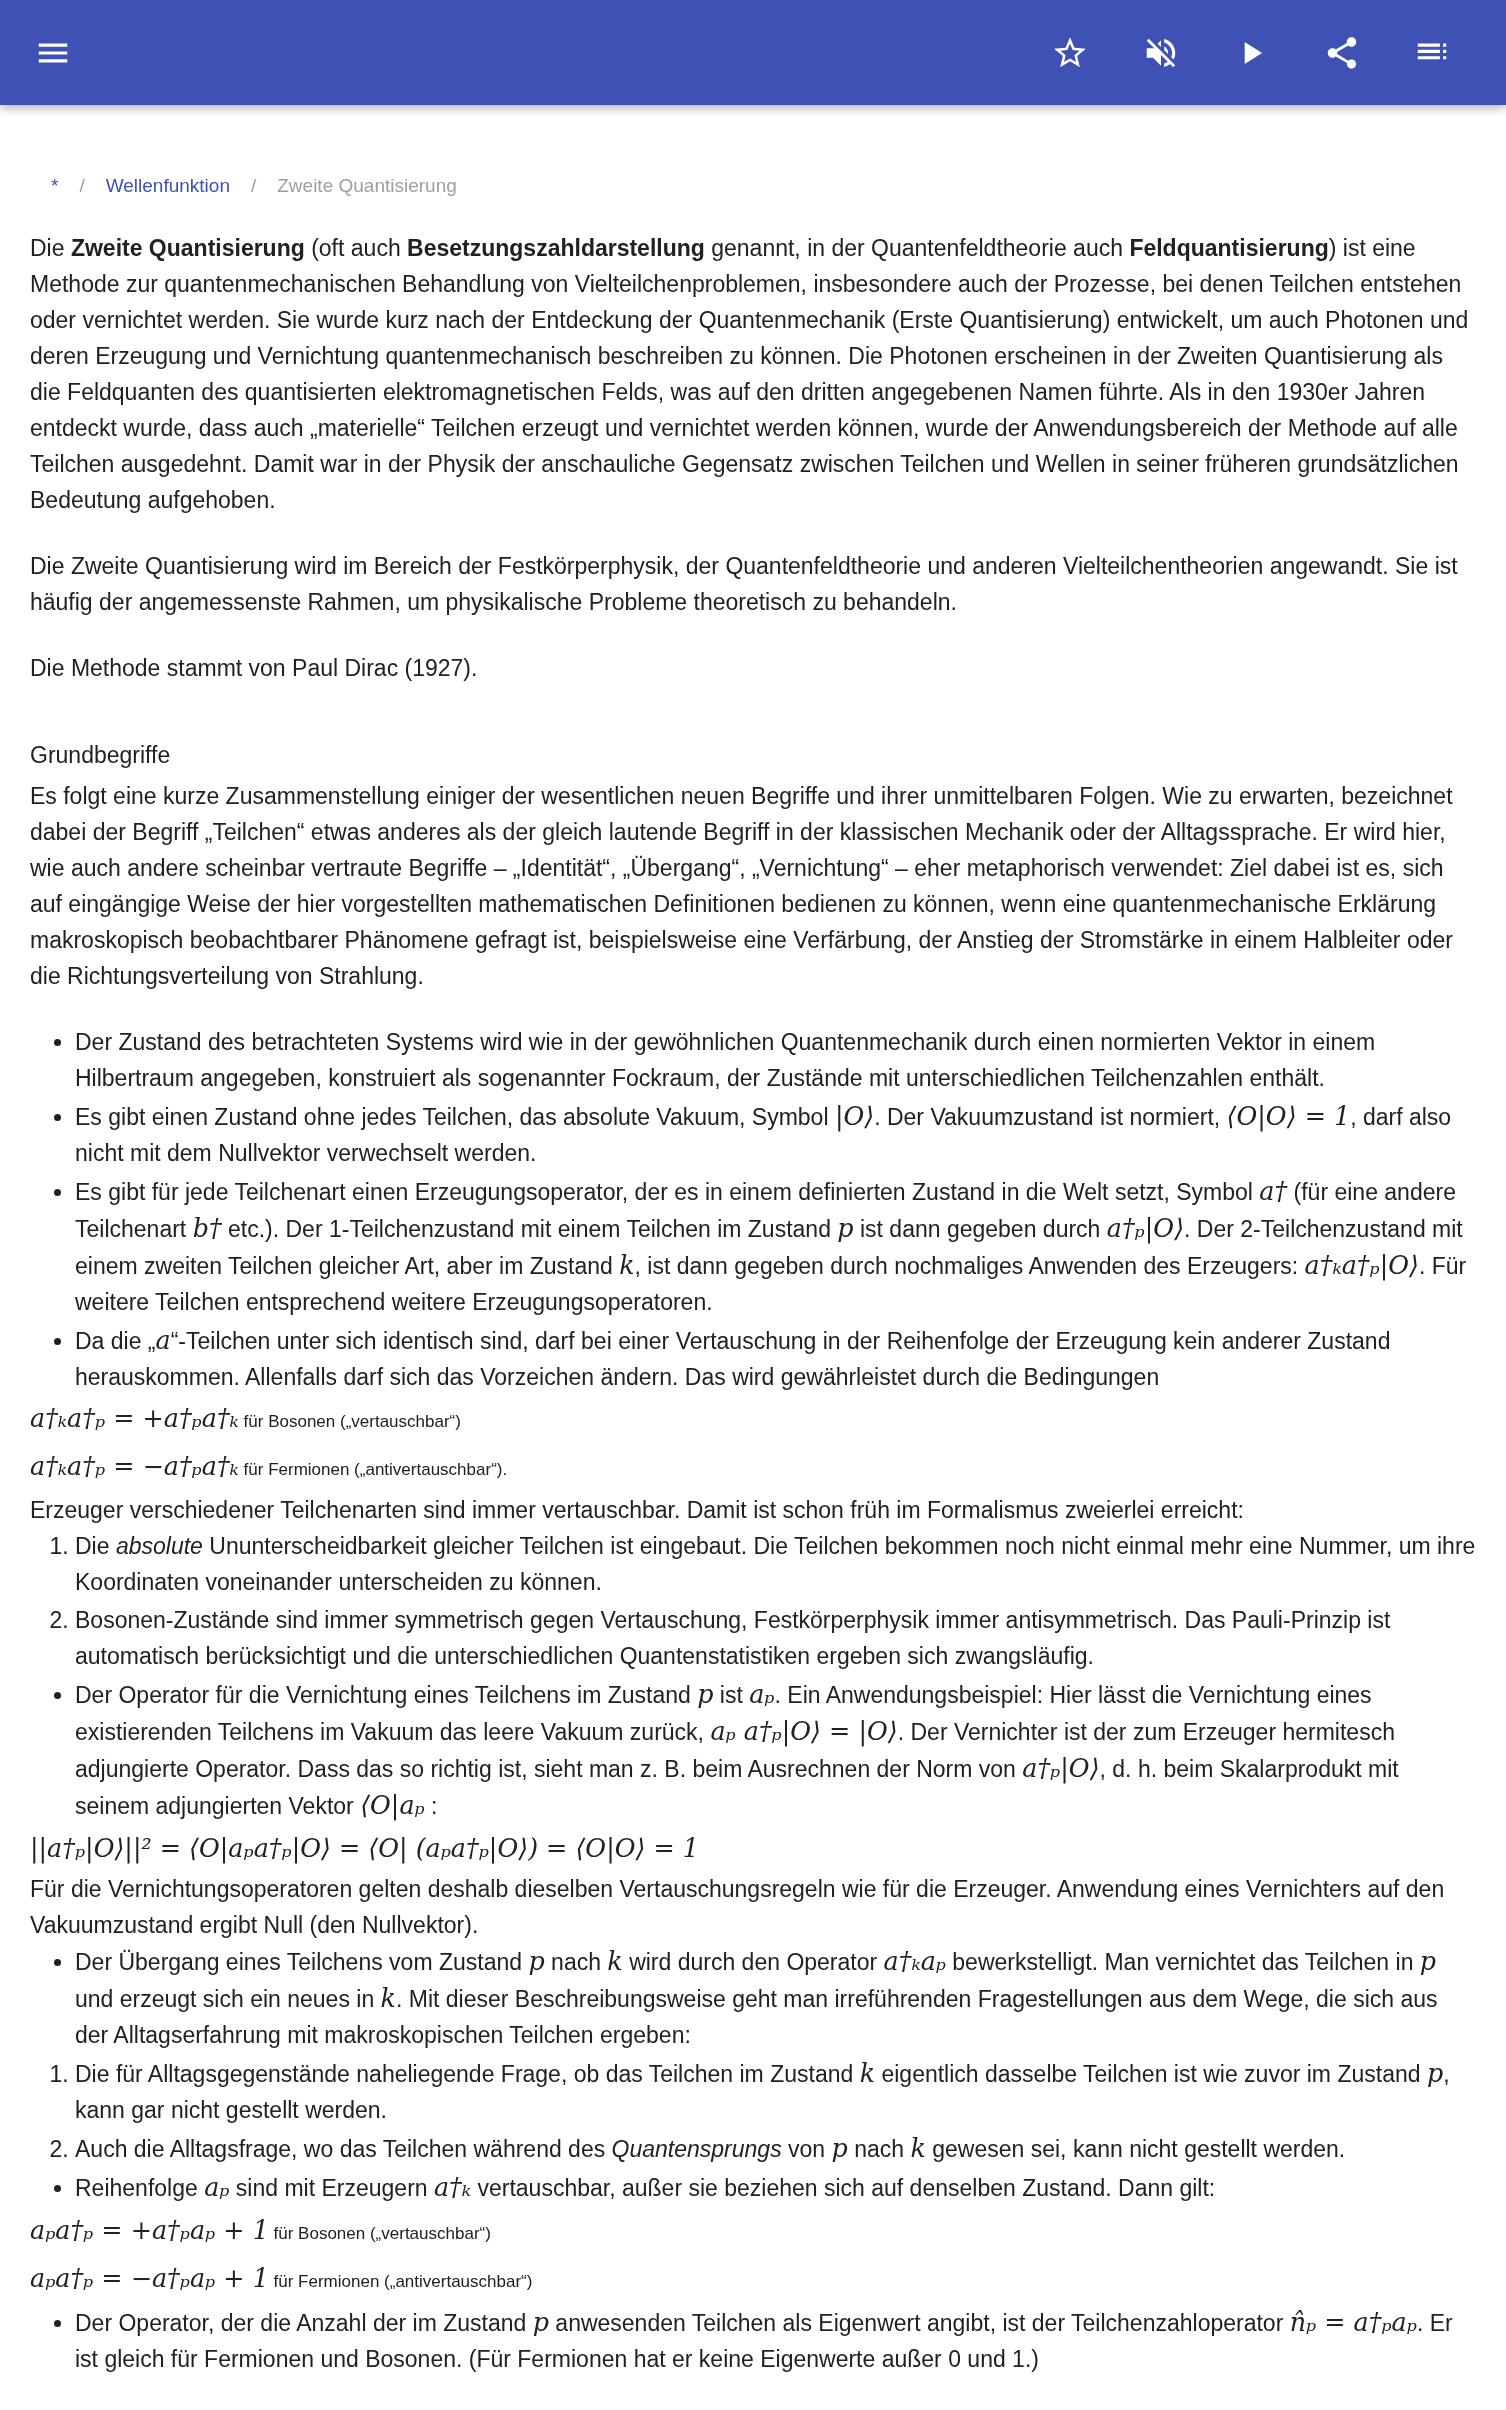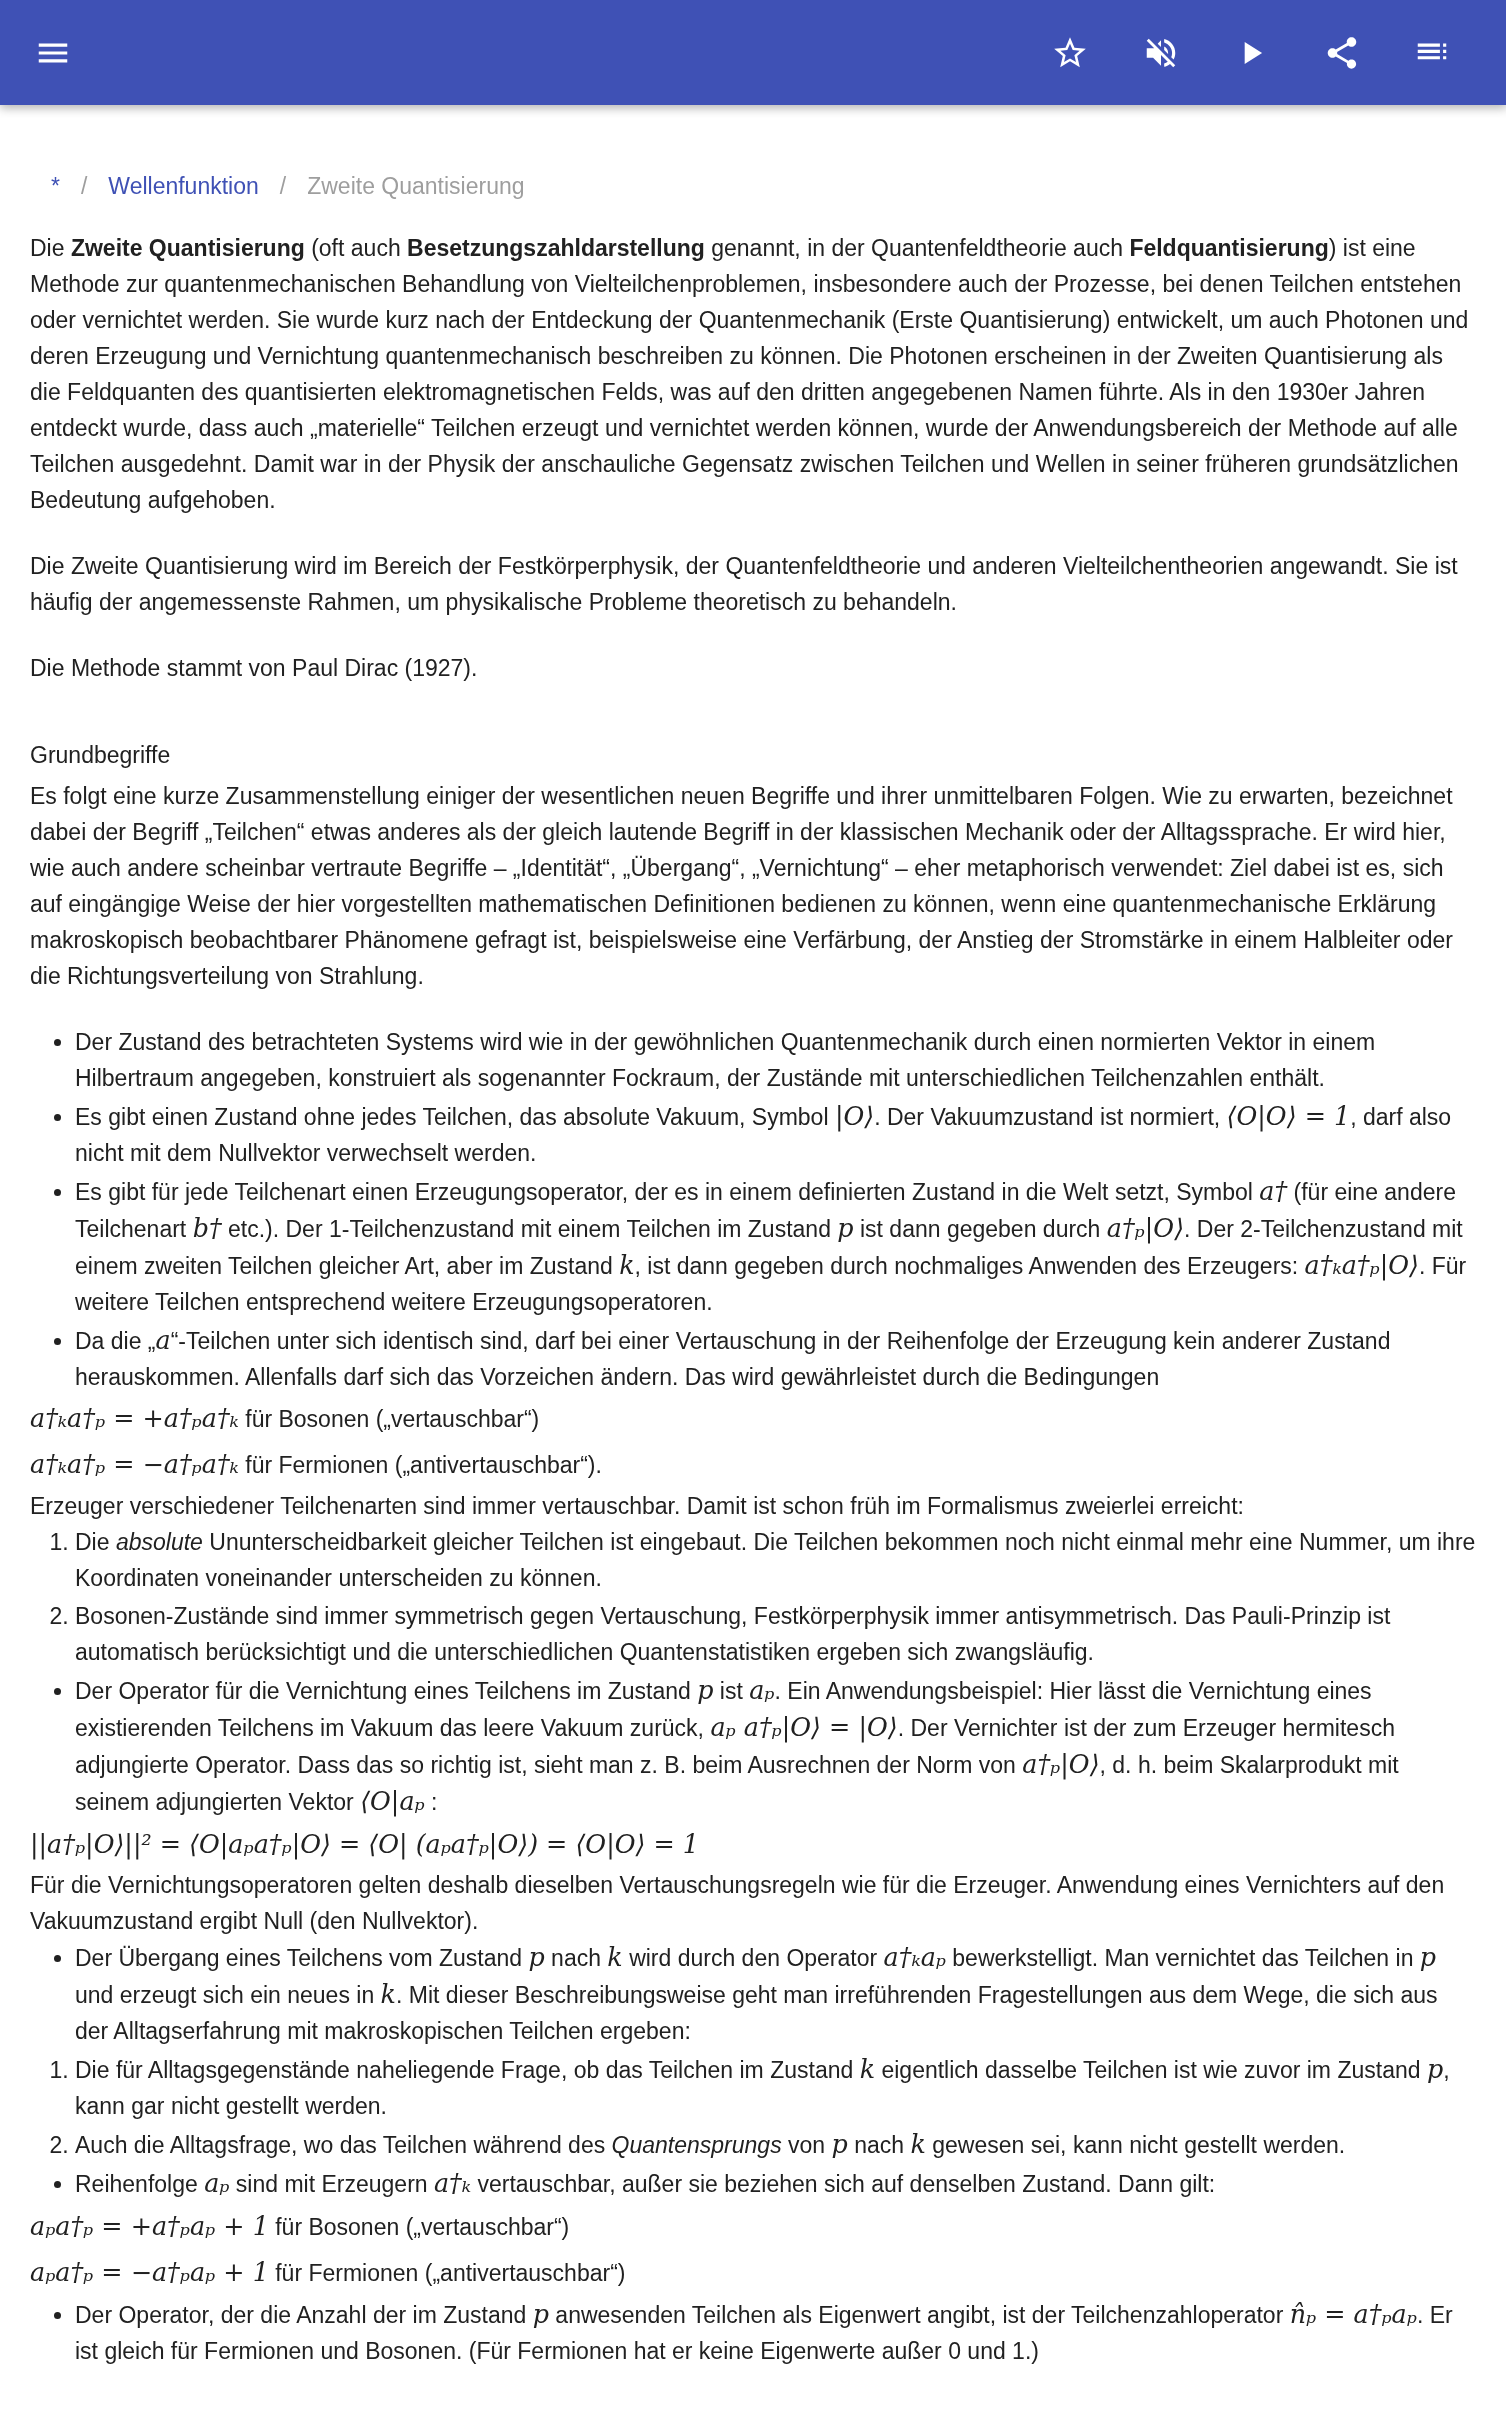--- a/index.html
+++ b/index.html
@@ -1,30 +1,30 @@
 <!DOCTYPE html>
 <html style="font-size:15px"><head>
 <meta charset="utf-8">
 <style>
   html, body { margin:0; padding:0; background:#ffffff; }
   body { width:1507px; height:2411px; overflow:hidden; font-family:"Liberation Sans", sans-serif; color:#212121; position:relative; }
   .appbar { position:absolute; top:0; left:0; width:1507px; height:105px; background:#3f51b5; box-shadow:0 3.8px 9.4px rgba(0,0,0,0.3); z-index:2; }
   .appbar .icon { position:absolute; top:26px; width:53px; height:53px; display:flex; align-items:center; justify-content:center; cursor:pointer; }
   .appbar svg { width:38px; height:38px; fill:#fff; }
   .content { position:absolute; top:151px; left:30px; width:1446px; font-size:23px; line-height:36px; }
-  .breadcrumb { font-size:23px; color:#9e9e9e; margin:17px 0 26px 21px; }
+  .breadcrumb { font-size:19px; color:#9e9e9e; margin:17px 0 26px 21px; }
   .breadcrumb a { color:#3f51b5; text-decoration:none; }
   .breadcrumb .sep { margin:0 21px; color:#9e9e9e; }
   p { margin:0 0 30px 0; }
   h2 { font-size:23px; font-weight:normal; margin:49px 0 1.9px 0; line-height:41px; color:#212121; }
   ul, ol { margin:0; padding-left:45px; }
   li { margin:0 0 1.9px 0; }
   .math { font-family:"DejaVu Serif", "Liberation Serif", serif; font-style:italic; font-size:25.4px; }
   .mathline { font-family:"DejaVu Serif", "Liberation Serif", serif; font-size:25.4px; line-height:45px; }
-  .mathline .txt { font-family:"Liberation Sans", sans-serif; font-size:23px; }
+  .mathline .txt { font-family:"Liberation Sans", sans-serif; font-size:17px; }
   .plain { margin:0; }
   em { font-style:italic;margin-top:29px; }
 </style>
 </head>
 <body>
 
 <div class="appbar">
   <div class="icon" style="left:26px;">
     <svg viewBox="0 0 24 24">
         <path d="M3 6h18v2H3zM3 11h18v2H3zM3 16h18v2H3z"></path>

